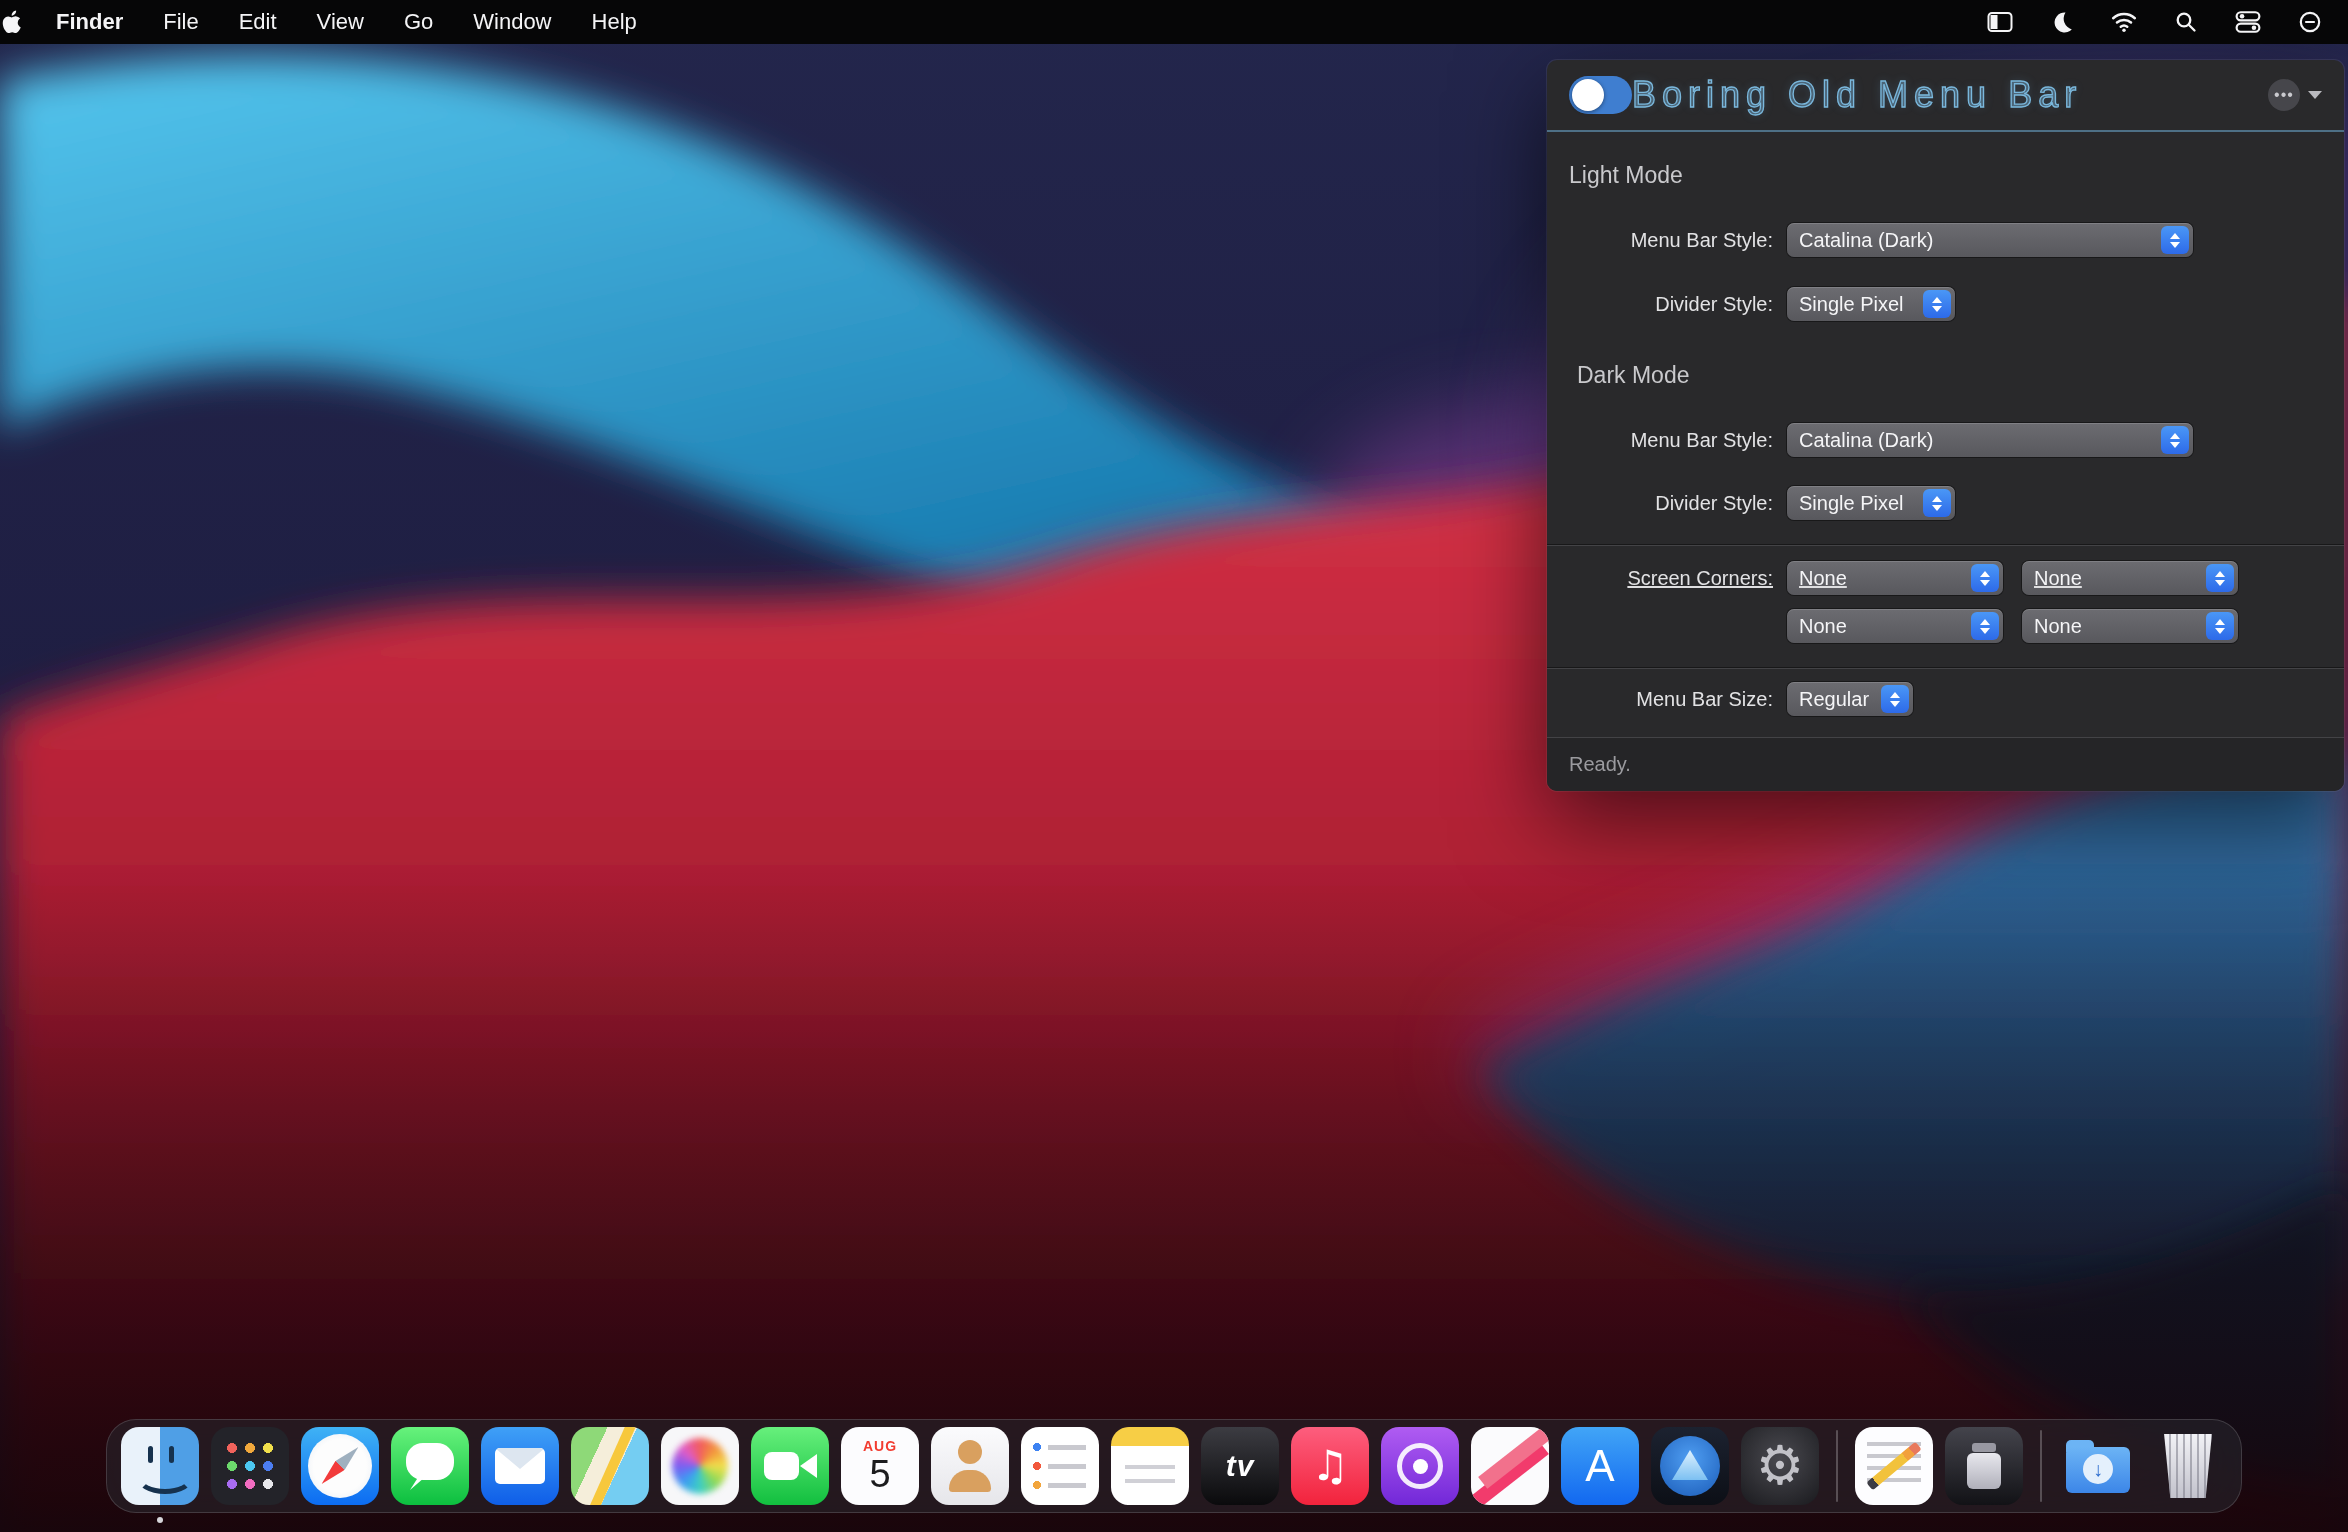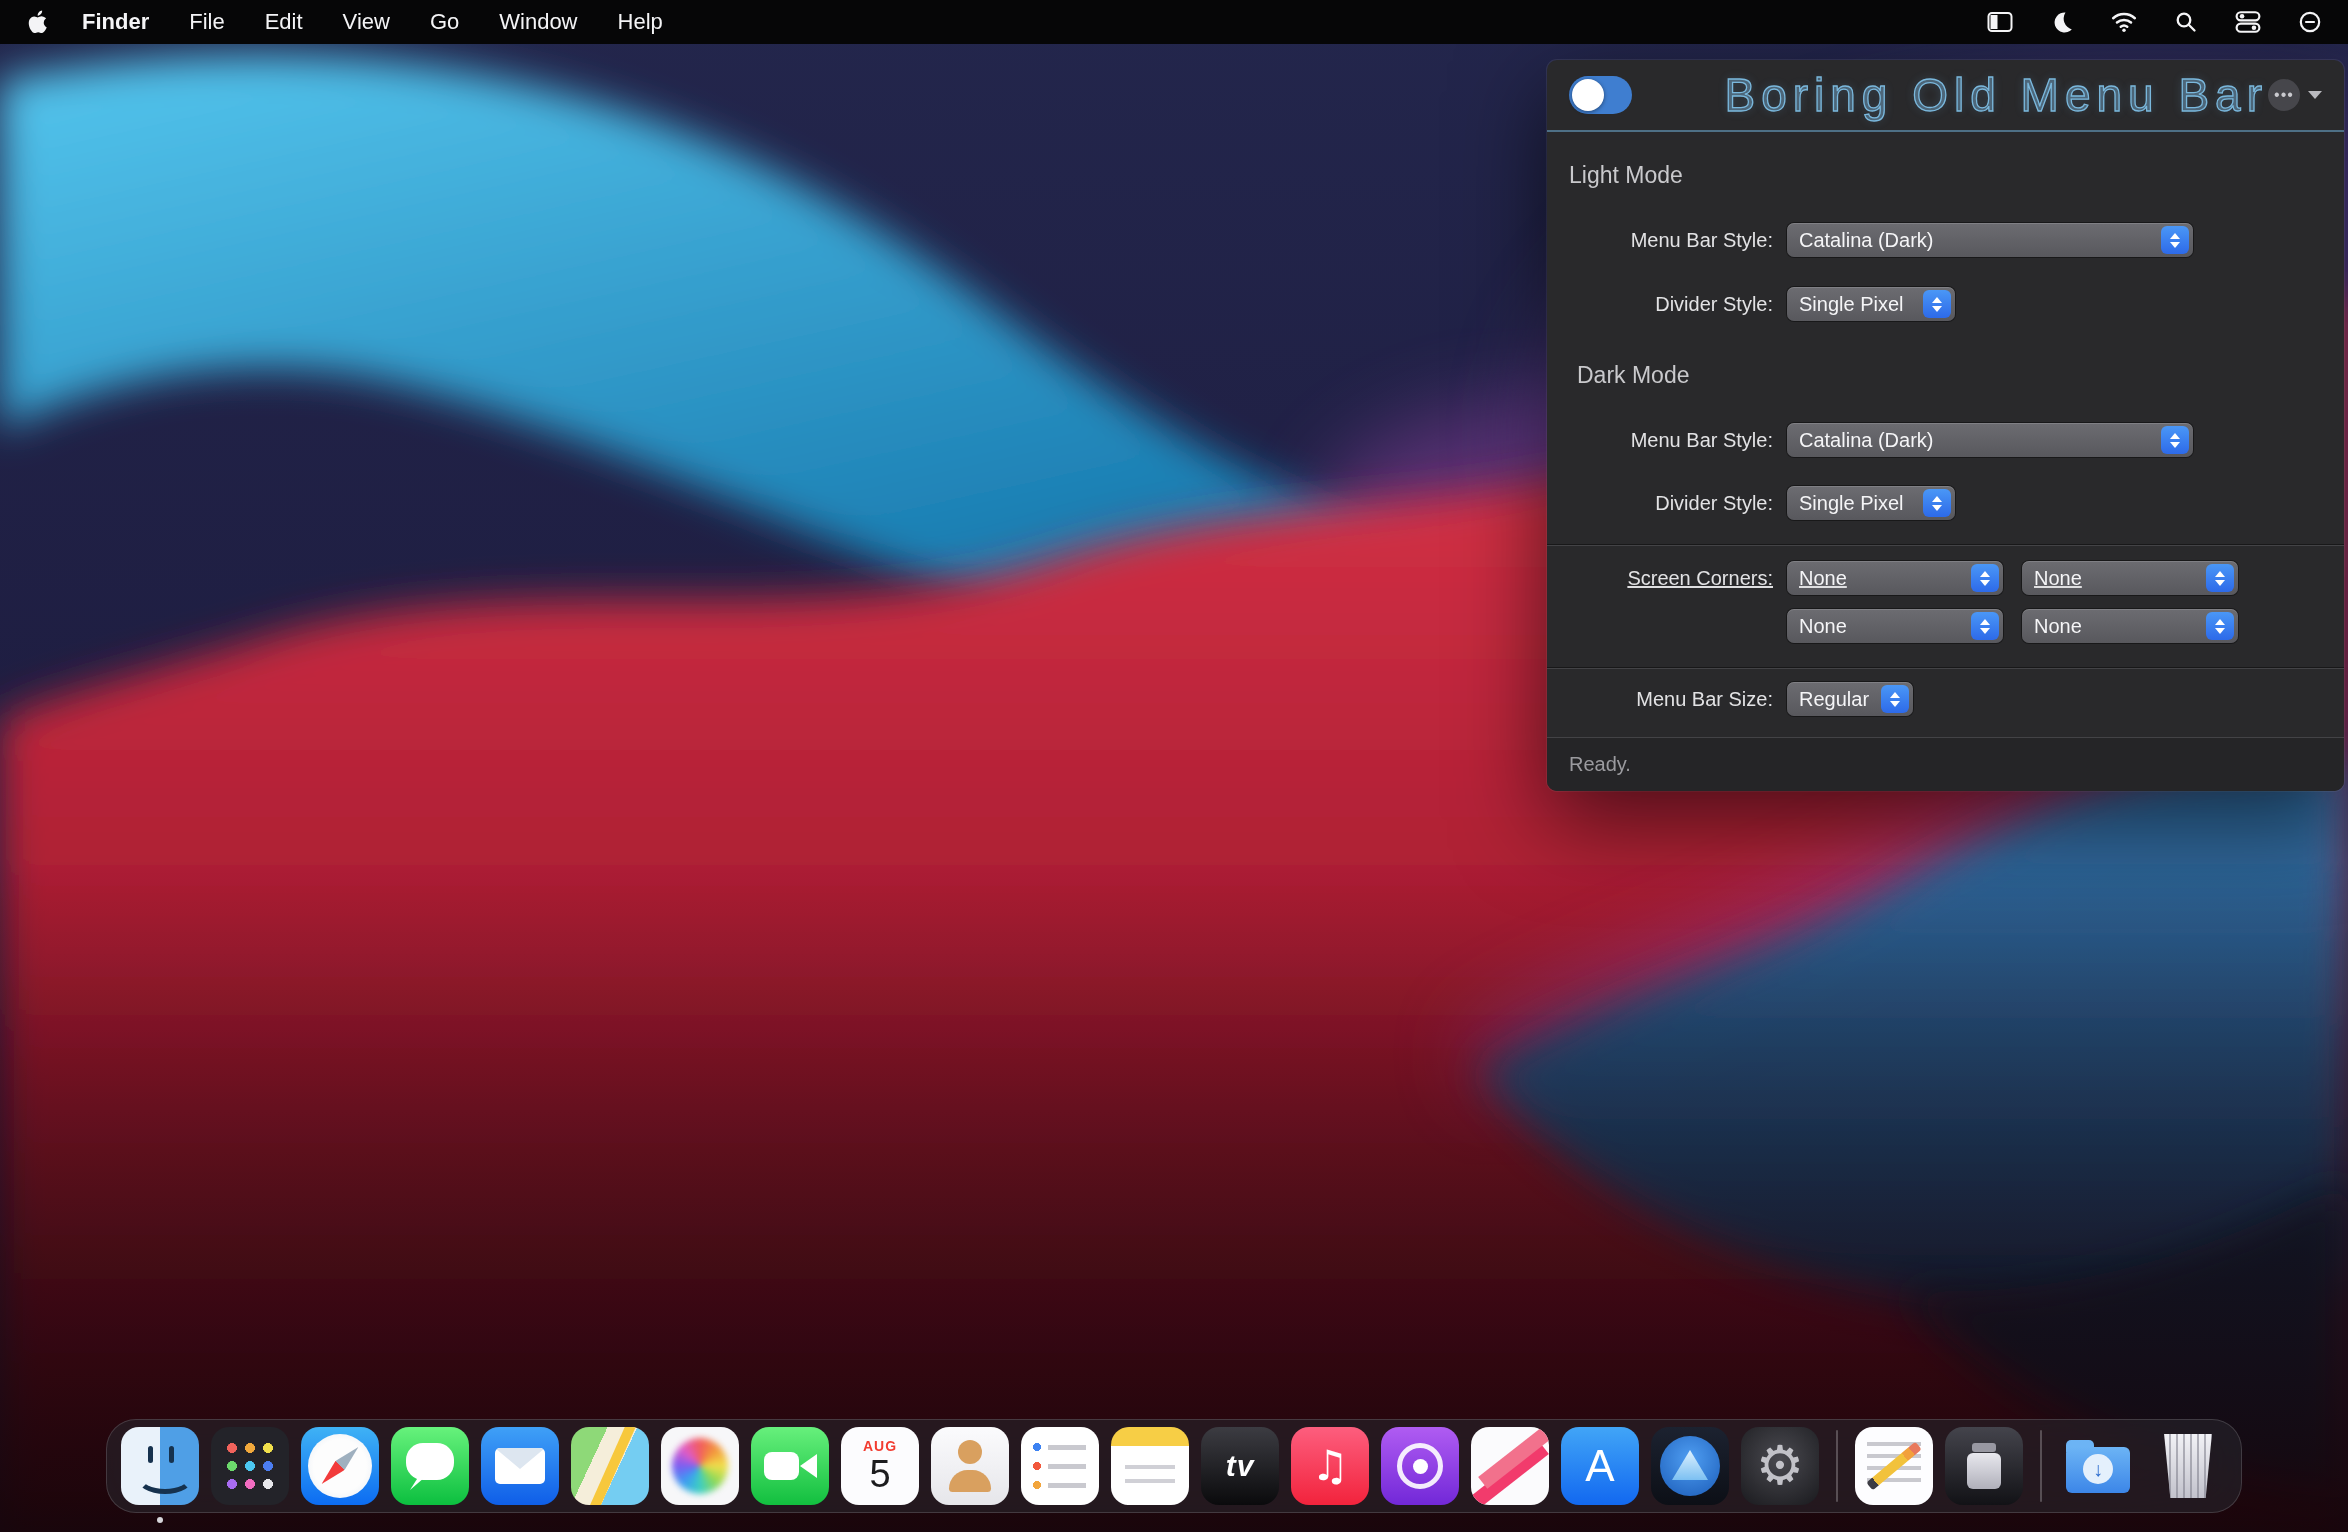--- a/index.html
+++ b/index.html
@@ -5,38 +5,38 @@
   * { margin:0; padding:0; box-sizing:border-box; }
   html,body { width:2348px; height:1532px; overflow:hidden; }
   body { position:relative; font-family:"Liberation Sans", sans-serif; background:#14122a; }
 
   
   .wallpaper { position:absolute; inset:0; z-index:0; }
 
   
   .menubar { position:absolute; top:0; left:0; right:0; height:44px; background:#060607;
              display:flex; align-items:center; color:#f4f4f6; font-size:22px; z-index:7; }
-  .mb-left { display:flex; align-items:flex-start; padding-left:26px; }
+  .mb-left { display:flex; align-items:flex-start; }
   .apple-logo { width:22px; height:26px; margin-right:14px; display:flex; align-items:center; }
   .mb-item { padding:0 20px; cursor:default; }
   .mb-item.app { font-weight:700; }
   .mb-right { margin-left:auto; display:flex; align-items:center; gap:34px; padding-right:24px; }
   .st-icon { width:28px; height:26px; display:flex; align-items:center; justify-content:center; }
   .st-icon svg { width:26px; height:24px; }
 
   
   .panel { position:absolute; top:60px; right:4px; width:797px; height:731px; background:#29292b;
            border-radius:10px; box-shadow:0 30px 90px rgba(0,0,0,.6), 0 0 0 1px rgba(255,255,255,.09);
            z-index:6; color:#dedee0; }
   .panel-header { position:absolute; top:0; left:0; right:0; height:72px; display:flex; align-items:center;
                   padding:0 22px; border-bottom:2px solid #4e7086; }
   .toggle { width:63px; height:38px; border-radius:19px; background:#3f7ed0; position:relative; flex:none; }
   .toggle-knob { position:absolute; left:3px; top:3px; width:32px; height:32px; border-radius:50%;
                  background:#fff; box-shadow:0 1px 4px rgba(0,0,0,.45); }
-  .panel-title { flex:1; text-align:right; font-size:46px; font-weight:300; letter-spacing:6px;
+  .panel-title { flex:1; text-align:left; font-size:36px; font-weight:300; letter-spacing:6px;
                  color:rgba(126,184,224,.38); -webkit-text-stroke:1.3px #7ab8dd;
                  text-shadow:0 0 10px rgba(110,180,230,.25); white-space:nowrap; }
   .more-wrap { display:flex; align-items:center; gap:8px; flex:none; cursor:default; }
   .more-circle { width:32px; height:32px; border-radius:50%; background:#46464b; color:#c9c9ce;
                  display:flex; align-items:center; justify-content:center; font-size:16px; letter-spacing:1px; }
   .more-circle::after { content:"•••"; }
   .chev { width:0; height:0; border-left:7px solid transparent; border-right:7px solid transparent;
           border-top:8px solid #b9b9be; }
 
   .sec-heading { position:absolute; left:22px; font-size:23px; color:#c9c9cc; }

